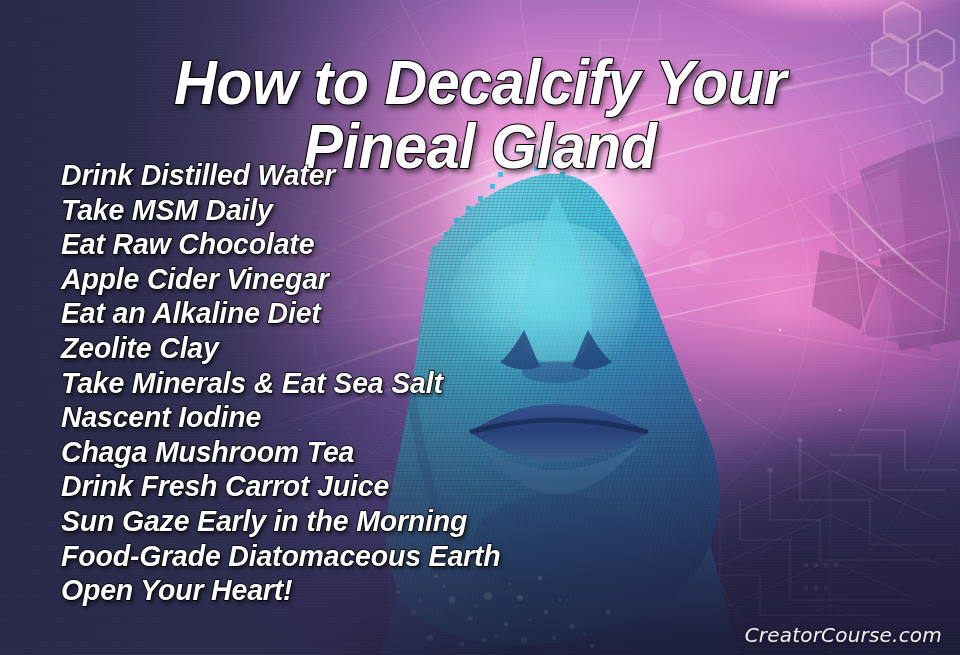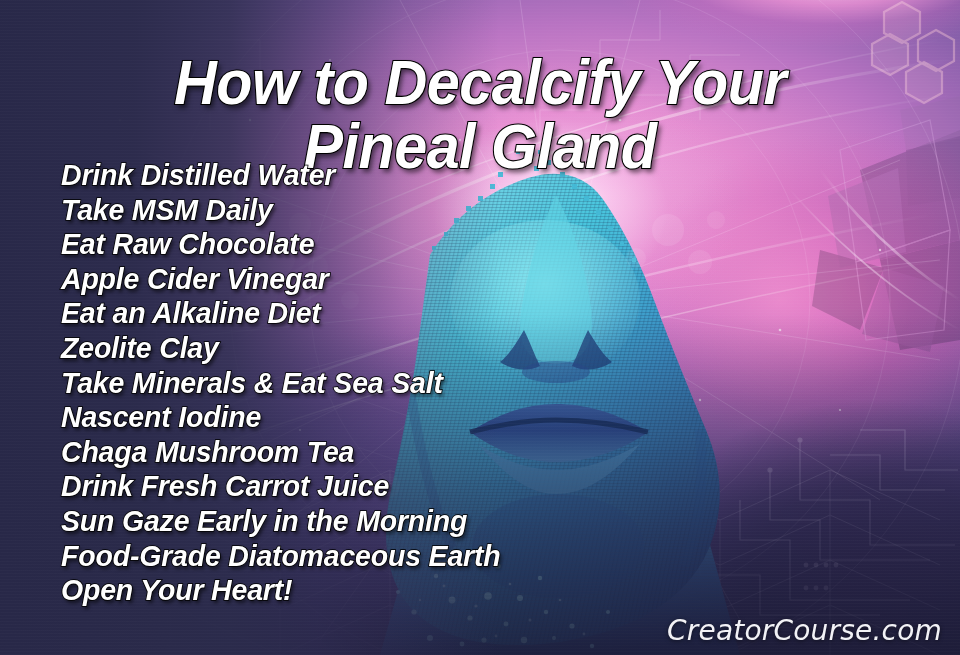--- a/index.html
+++ b/index.html
@@ -126,21 +126,21 @@
     paint-order:stroke fill;
     text-shadow:
       2px 3px 4px rgba(0,0,0,0.60),
       0 0 1.5px rgba(0,0,0,0.9);
     white-space:nowrap;
   }
 
   .watermark{
     position:absolute;
     right:18px;bottom:8px;
-    font-size:28px;
+    font-size:20px;
     font-style:italic;
     font-weight:400;
     color:#f2f2f6;
     letter-spacing:0.2px;
     text-shadow:0 1px 4px rgba(0,0,0,0.55);
     font-family:"DejaVu Sans","Liberation Sans",sans-serif;
   }
 </style>
 </head>
 <body>

